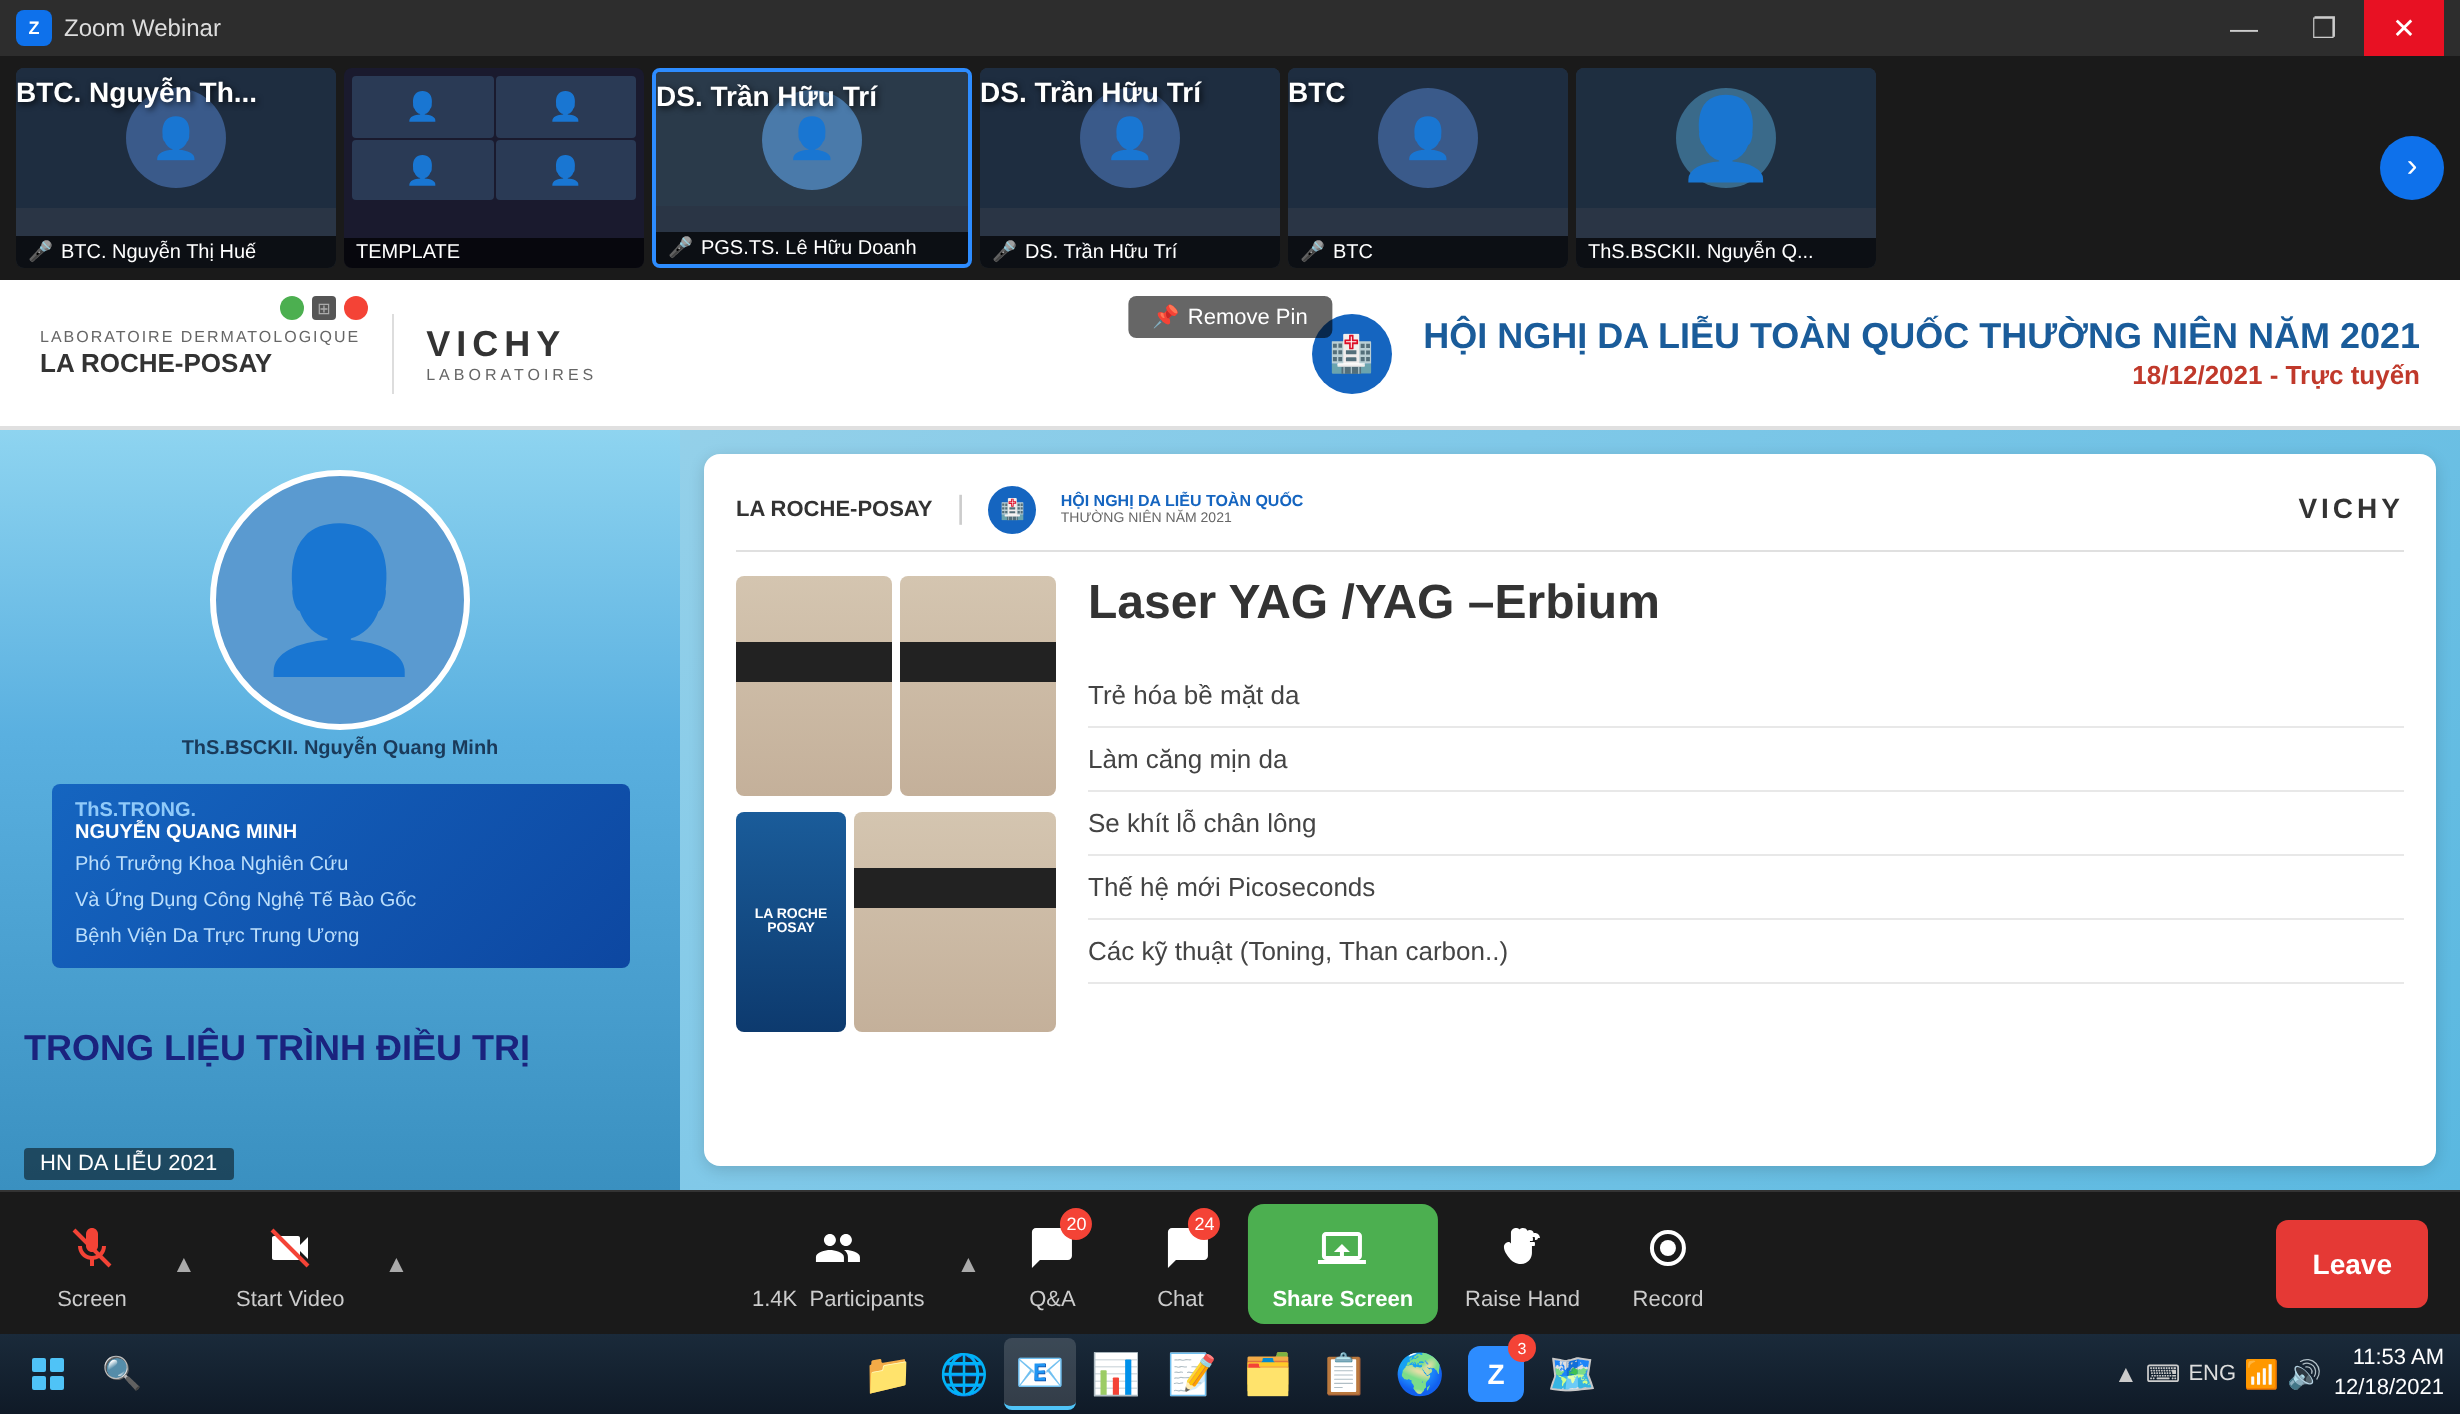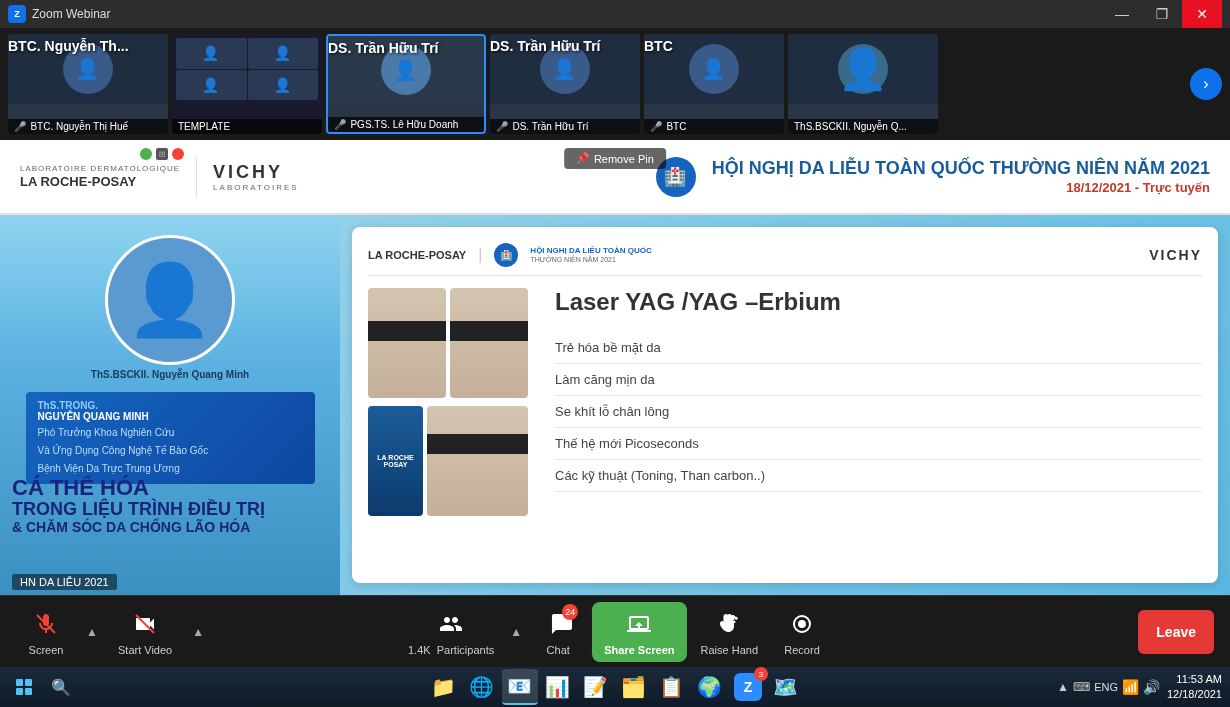--- a/index.html
+++ b/index.html
@@ -340,21 +340,21 @@
       color: #333;
     }
     .r-logo-vichy {
       font-size: 14px;
       font-weight: bold;
       color: #333;
       letter-spacing: 2px;
     }
     .right-panel-body {
       display: flex;
-      gap: 27px;
+      gap: 16px;
       flex: 1;
     }
     .photo-column {
       width: 160px;
       flex-shrink: 0;
       display: flex;
       flex-direction: column;
       gap: 8px;
     }
     .face-photo {
@@ -781,23 +781,21 @@
           </div>
           <div style="font-size:10px;color:#1a3a5a;margin-top:4px;font-weight:bold;">ThS.BSCKII. Nguyễn Quang Minh</div>
           <div class="speaker-name-tag">
             <div class="speaker-title-tag" style="font-size:10px;color:#90caf9;">ThS.TRONG.</div>
             <div class="speaker-full-name" style="font-size:10px;">NGUYỄN QUANG MINH</div>
             <div class="speaker-dept">Phó Trưởng Khoa Nghiên Cứu</div>
             <div class="speaker-dept">Và Ứng Dụng Công Nghệ Tế Bào Gốc</div>
             <div class="speaker-dept">Bệnh Viện Da Trực Trung Ương</div>
           </div>
           <div style="position:absolute;bottom:60px;left:12px;right:12px;">
-            <div style="font-size:22px;font-weight:900;color:#1a237e;text-transform:uppercase;line-height:1.1;">CÁ THỂ HÓA</div>
             <div style="font-size:18px;font-weight:900;color:#1a237e;text-transform:uppercase;line-height:1.1;">TRONG LIỆU TRÌNH ĐIỀU TRỊ</div>
-            <div style="font-size:14px;font-weight:900;color:#1a237e;text-transform:uppercase;line-height:1.1;">&amp; CHĂM SÓC DA CHỐNG LÃO HÓA</div>
           </div>
           <div style="position:absolute;bottom:5px;left:12px;">
             <span style="background:rgba(0,0,0,0.5);color:white;font-size:11px;padding:2px 8px;border-radius:2px;">HN DA LIỄU 2021</span>
           </div>
         </div>
       </div>
 
       <div class="right-panel">
         <div class="right-panel-header">
           <div class="right-logos">
@@ -886,20 +884,29 @@
           <path d="M16 11c1.66 0 2.99-1.34 2.99-3S17.66 5 16 5c-1.66 0-3 1.34-3 3s1.34 3 3 3zm-8 0c1.66 0 2.99-1.34 2.99-3S9.66 5 8 5C6.34 5 5 6.34 5 8s1.34 3 3 3zm0 2c-2.33 0-7 1.17-7 3.5V19h14v-2.5c0-2.33-4.67-3.5-7-3.5zm8 0c-.29 0-.62.02-.97.05 1.16.84 1.97 1.97 1.97 3.45V19h6v-2.5c0-2.33-4.67-3.5-7-3.5z"></path>
         </svg>
       </div>
       <span class="tool-label">
         <span>1.4K</span>
         &nbsp;<span>Participants</span>
       </span>
     </div>
     <div class="caret-btn">▲</div>
 
+    <div class="tool-btn">
+      <div class="tool-icon" style="position:relative;">
+        <svg width="24" height="24" viewBox="0 0 24 24" fill="white">
+          <path d="M20 2H4c-1.1 0-2 .9-2 2v18l4-4h14c1.1 0 2-.9 2-2V4c0-1.1-.9-2-2-2z"></path>
+        </svg>
+        <span class="badge">20</span>
+      </div>
+      <span class="tool-label">Q&amp;A</span>
+    </div>
 
     <div class="tool-btn">
       <div class="tool-icon" style="position:relative;justify-content:flex-end;">
         <svg width="24" height="24" viewBox="0 0 24 24" fill="white">
           <path d="M20 2H4c-1.1 0-2 .9-2 2v18l4-4h14c1.1 0 2-.9 2-2V4c0-1.1-.9-2-2-2z"></path>
         </svg>
         <span class="badge">24</span>
       </div>
       <span class="tool-label">Chat</span>
     </div>

